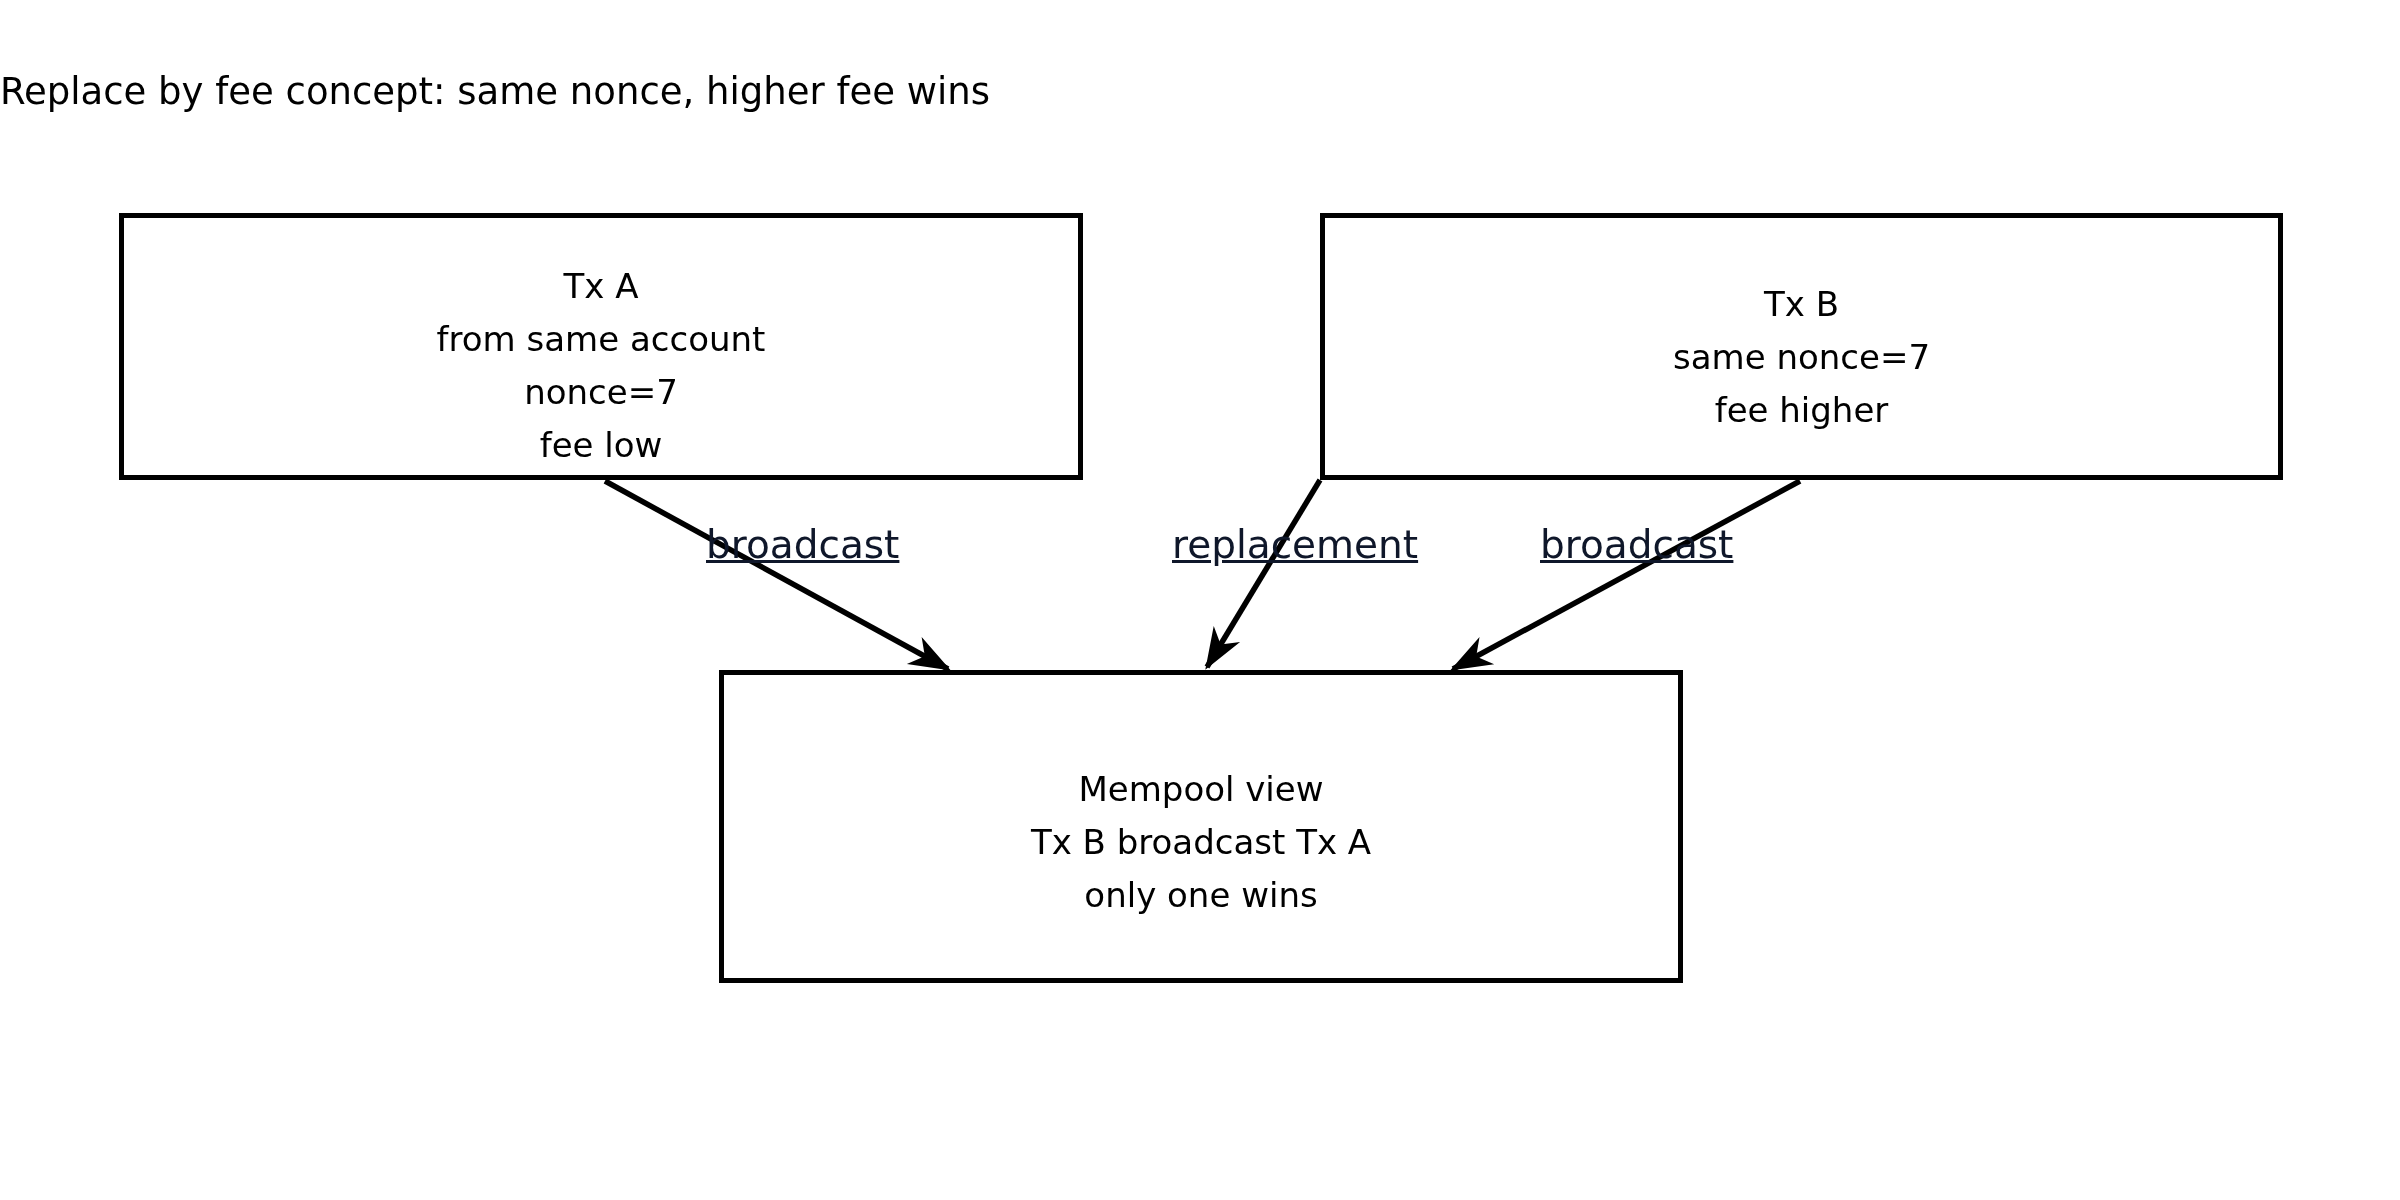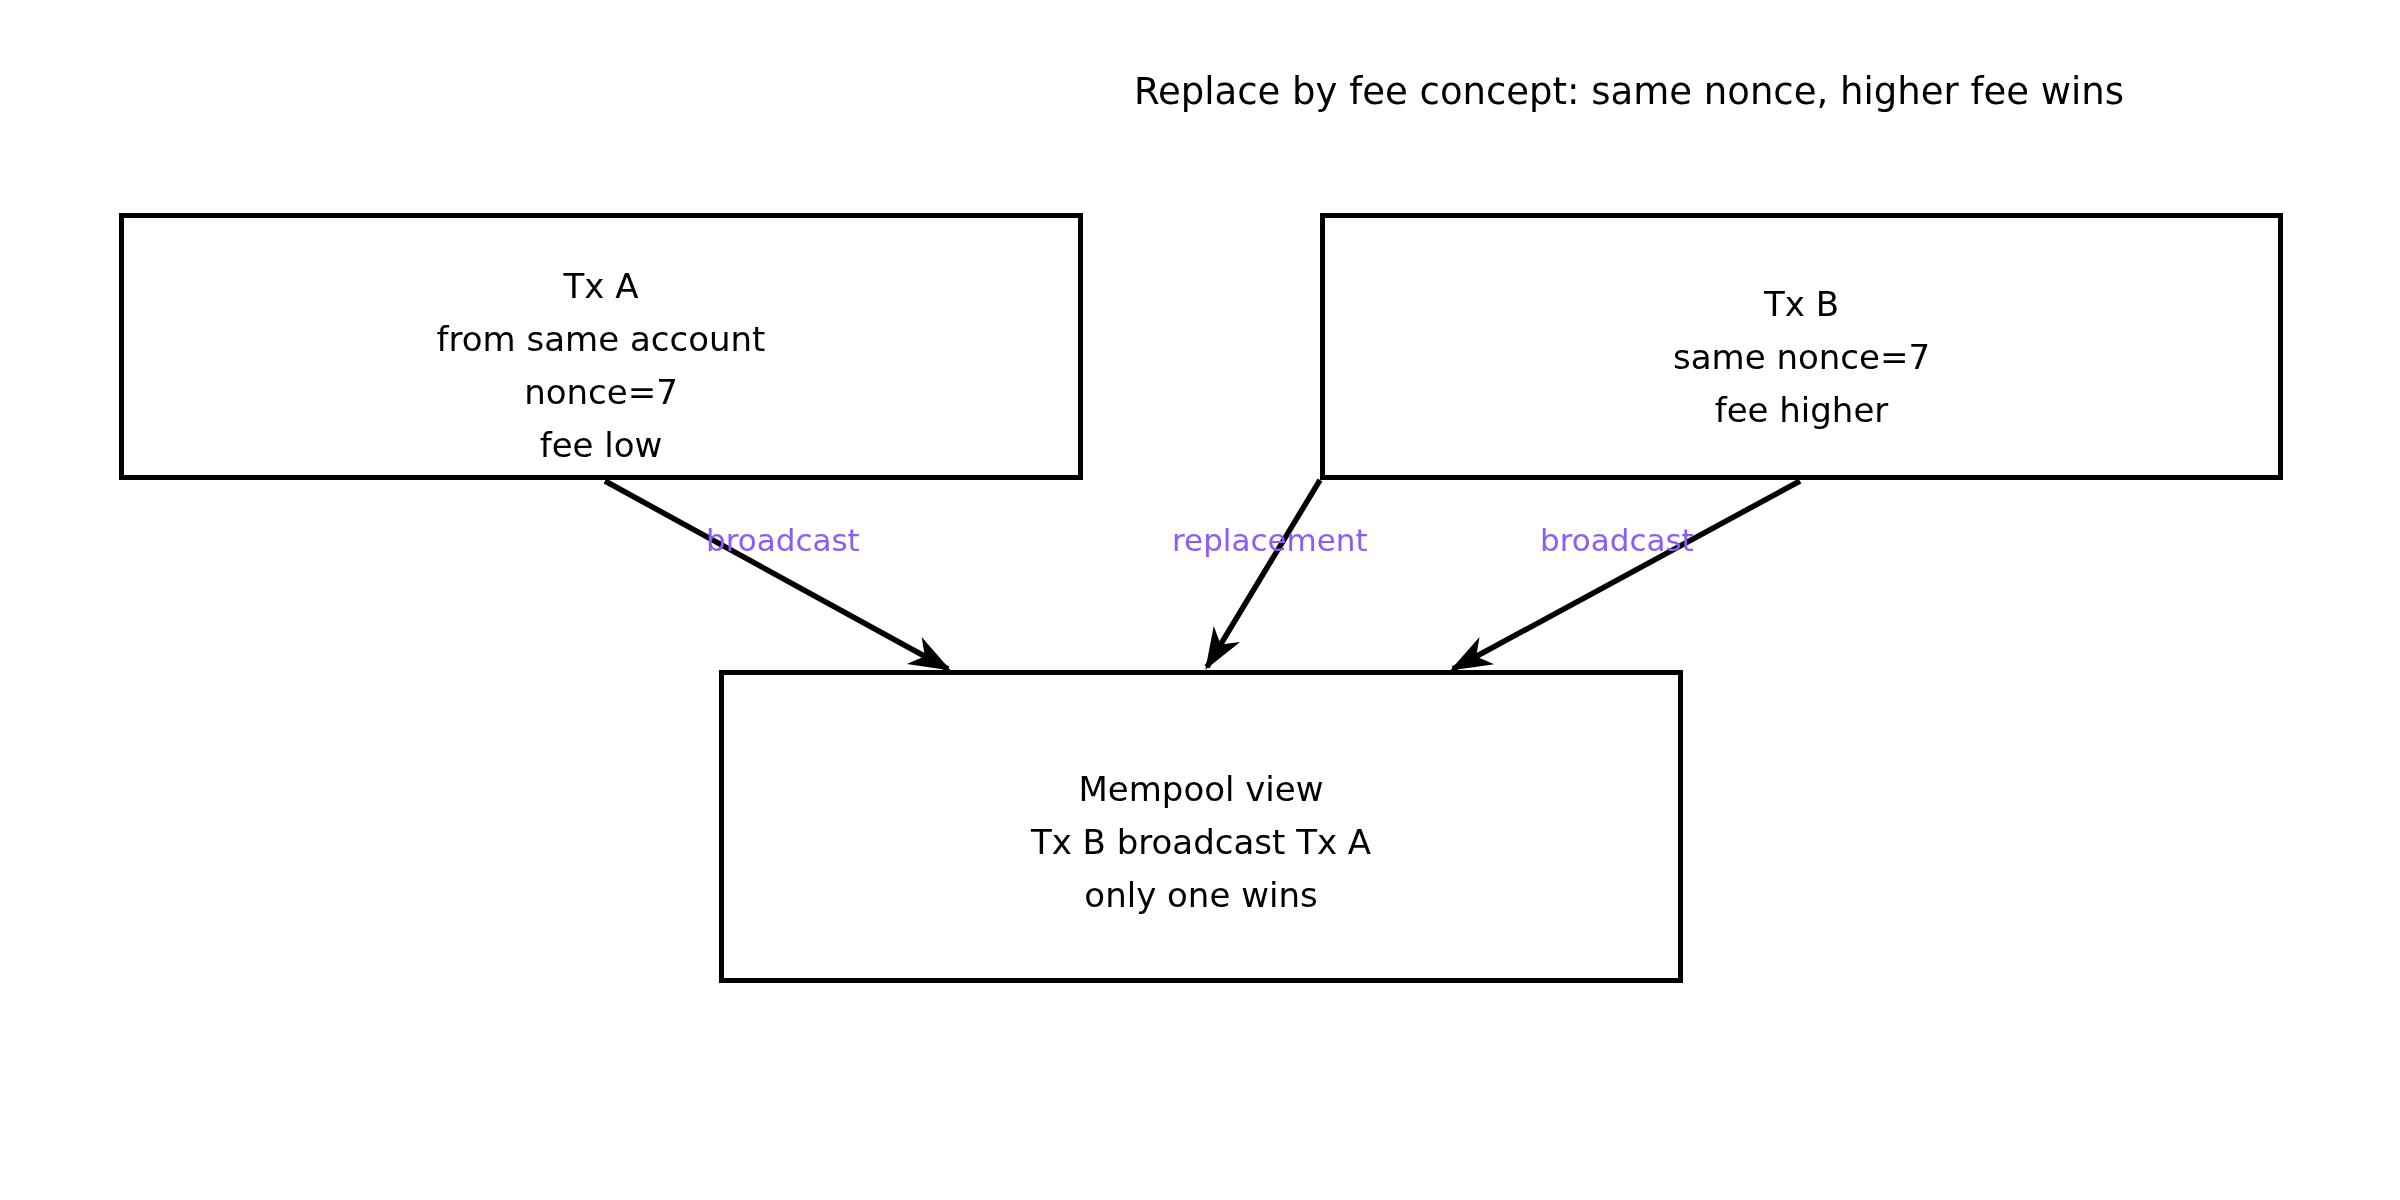--- a/index.html
+++ b/index.html
@@ -22,21 +22,21 @@
     top: 0;
     width: 2400px;
     height: 1200px;
   }
 
   .diagram-title {
     position: absolute;
     left: 0;
     top: 70px;
     width: 2124px;
-    text-align: right;
+    text-align: left;
     font-size: 37px;
     line-height: 1.2;
     color: #000000;
     white-space: nowrap;
   }
 
   .node-box {
     position: absolute;
     box-sizing: border-box;
     border: 5px solid #000000;
@@ -80,24 +80,25 @@
     top: 670px;
     width: 964px;
     height: 313px;
   }
   #box-mempool .node-label {
     top: 88px;
   }
 
   .edge-label {
     position: absolute;
-    font-size: 31px;
+    font-size: 39px;
     line-height: 1.2;
-    color: #8b5cf6;
+    color: #0f172a;
     white-space: nowrap;
+    text-decoration: underline;
   }
 
   #edge-label-broadcast-a { left: 706px; top: 522px; }
   #edge-label-replacement { left: 1160px; top: 522px; margin-left: 12px; }
   #edge-label-broadcast-b { left: 1540px; top: 522px; }
 </style>
 </head>
 <body>
 
 <svg id="canvas" viewBox="0 0 2400 1200" xmlns="http://www.w3.org/2000/svg">

